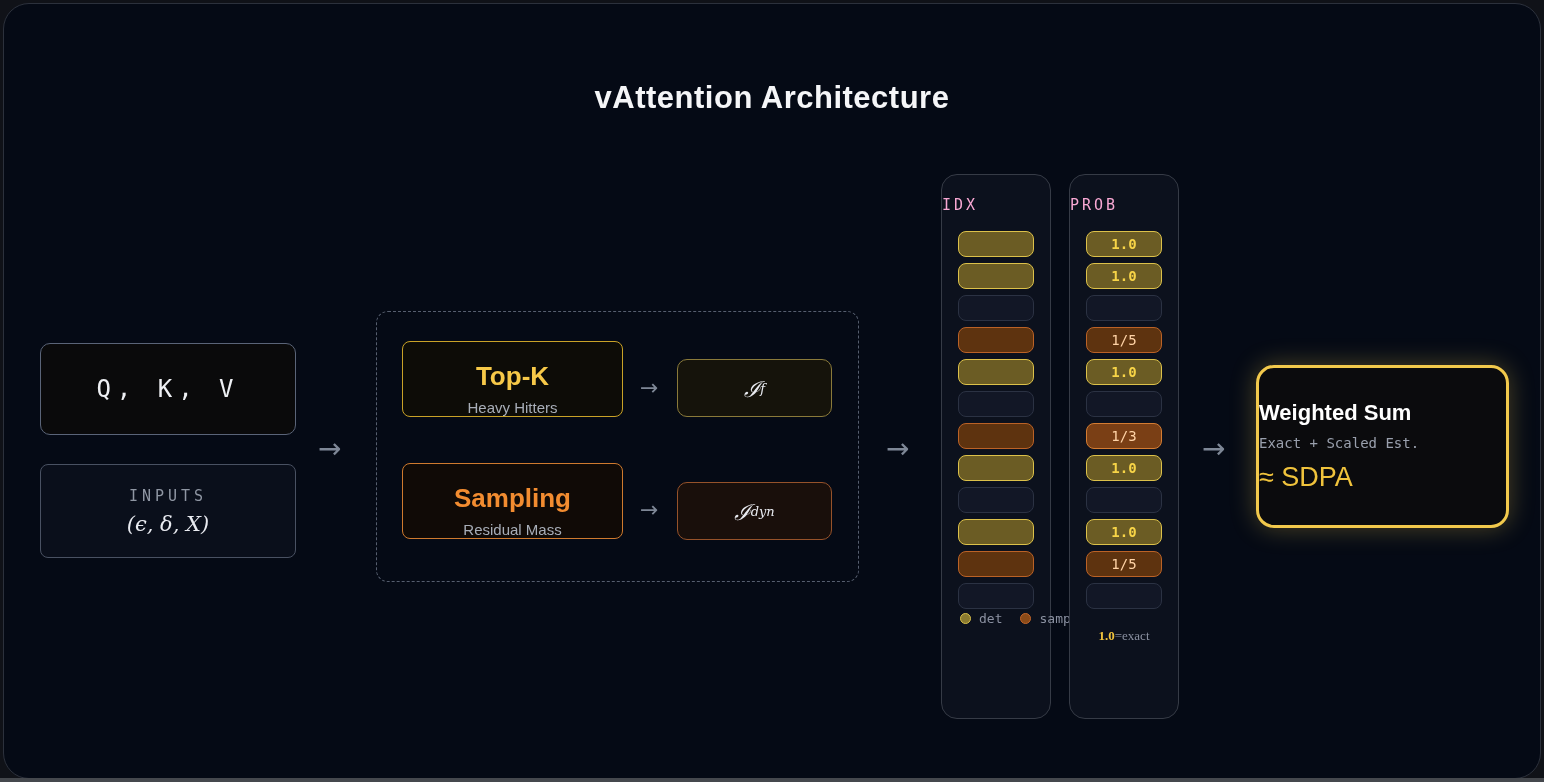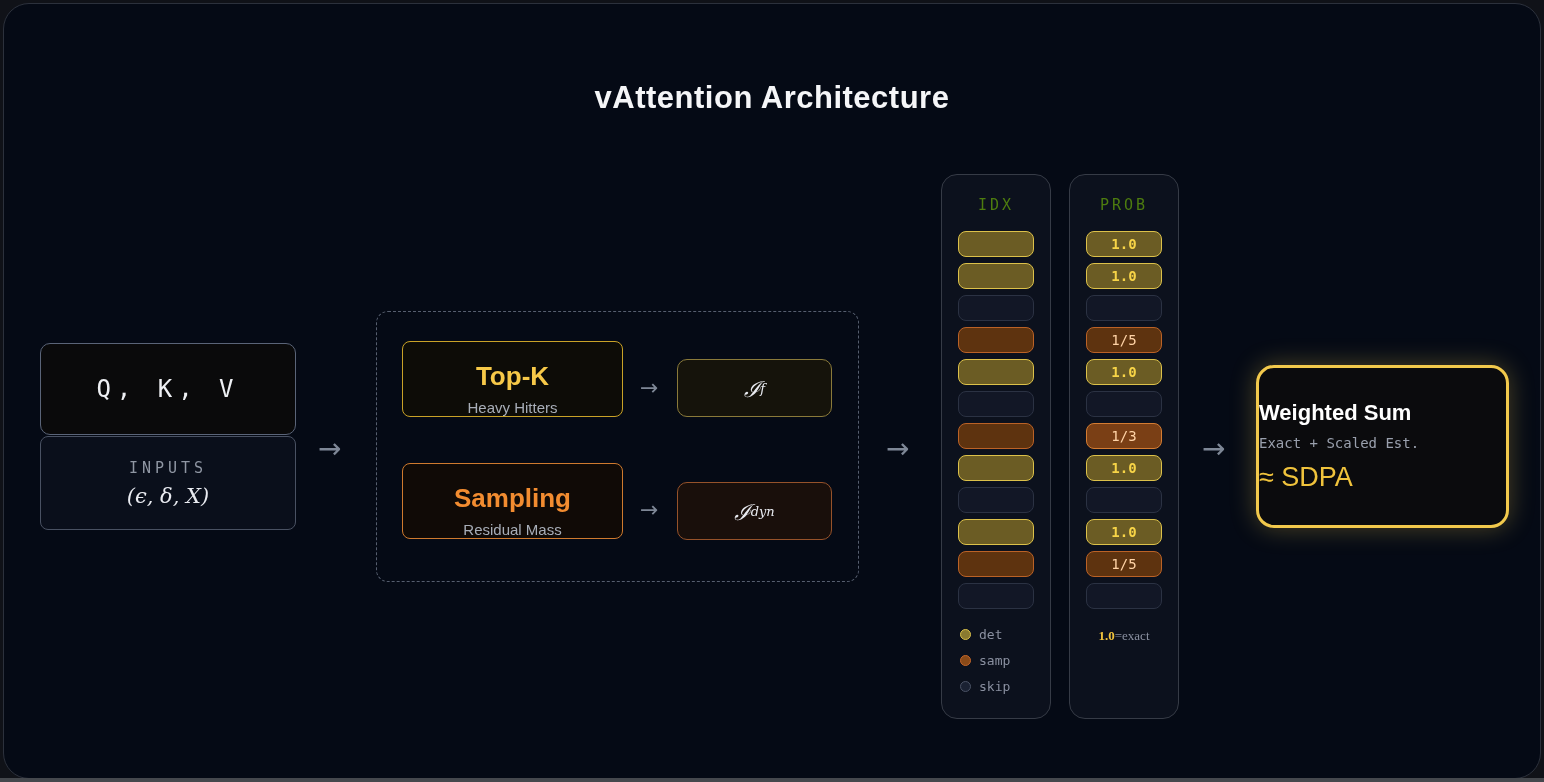--- a/index.html
+++ b/index.html
@@ -27,21 +27,21 @@
 
   
   .qkv-box {
     position:absolute; left:36px; top:339px; width:256px; height:92px;
     background:#0a0a0b; border:1.5px solid #5a6478; border-radius:10px;
     display:flex; align-items:center; justify-content:center;
   }
   .qkv-box span { font-family:"DejaVu Sans Mono",monospace; font-size:24px; color:#eef0f4; letter-spacing:6px; }
 
   .inputs-box {
-    position:absolute; left:36px; top:432px; width:256px; height:94px;
+    position:absolute; left:36px; top:460px; width:256px; height:94px;
     background:#0a0f1b; border:1px solid #495162; border-radius:8px;
     display:flex; flex-direction:column; align-items:center; justify-content:center; gap:7px;
   }
   .inputs-header { font-family:"DejaVu Sans Mono",monospace; font-size:15px; color:#8f96a3; letter-spacing:4px; }
   .inputs-params { font-family:"DejaVu Serif",serif; font-style:italic; font-size:21px; color:#e9ebf1; }
 
   
   .sel-box {
     position:absolute; left:372px; top:307px; width:483px; height:271px;
     border:1.5px dashed #565e6e; border-radius:12px;
@@ -72,35 +72,35 @@
   .math-sub { font-family:"DejaVu Serif",serif; font-style:italic; font-size:13px; color:#e9ebf1; vertical-align:-5px; }
 
   
   .col {
     position:absolute; top:170px; width:110px; height:545px;
     background:#0c111d; border:1px solid #363b46; border-radius:16px;
   }
   .col.idx { left:937px; }
   .col.prob { left:1065px; }
   .col-header {
-    margin-top:21px; text-align:center; height:18px;
-    font-family:"DejaVu Sans Mono",monospace; font-size:15px; color:#4d7c0f; letter-spacing:3px;
+    margin-top:21px; text-align:left; height:18px;
+    font-family:"DejaVu Sans Mono",monospace; font-size:15px; color:#f9a8d4; letter-spacing:3px;
   }
   .pills { margin-top:17px; display:flex; flex-direction:column; align-items:center; gap:6px; }
   .pill {
     width:76px; height:26px; border-radius:8px; border:1.5px solid;
     display:flex; align-items:center; justify-content:center;
     font-family:"DejaVu Sans Mono",monospace; font-size:14px; font-weight:bold;
   }
   .pill.det  { background:#6b5c24; border-color:#dcc14a; color:#f7d447; }
   .pill.samp { background:#5e330f; border-color:#bb6226; color:#ffd3a6; font-weight:normal; }
   .pill.samp.bright { background:#7a3f15; border-color:#d47c32; }
   .pill.skip { background:#121726; border-color:#2b3243; }
 
-  .legend { margin-top:16px; margin-left:18px; display:flex; flex-direction:column; gap:7px; }
+  .legend { margin-left:18px; display:flex; flex-direction:row; gap:18px; }
   .legend-row { display:flex; align-items:center; gap:8px; height:19px;
     font-family:"DejaVu Sans Mono",monospace; font-size:13px; color:#8a90a0; }
   .dot { width:11px; height:11px; border-radius:50%; border:1.5px solid; }
   .dot.det  { background:#8a7a30; border-color:#d9c04a; }
   .dot.samp { background:#8a4a18; border-color:#c4662a; }
   .dot.skip { background:#1a2132; border-color:#4a5264; }
 
   .prob-note { margin-top:19px; text-align:center;
     font-family:Liberation Serif, serif; font-size:13px; color:#8a90a0; }
   .prob-note .val { color:#f0c33c; font-weight:bold; }

